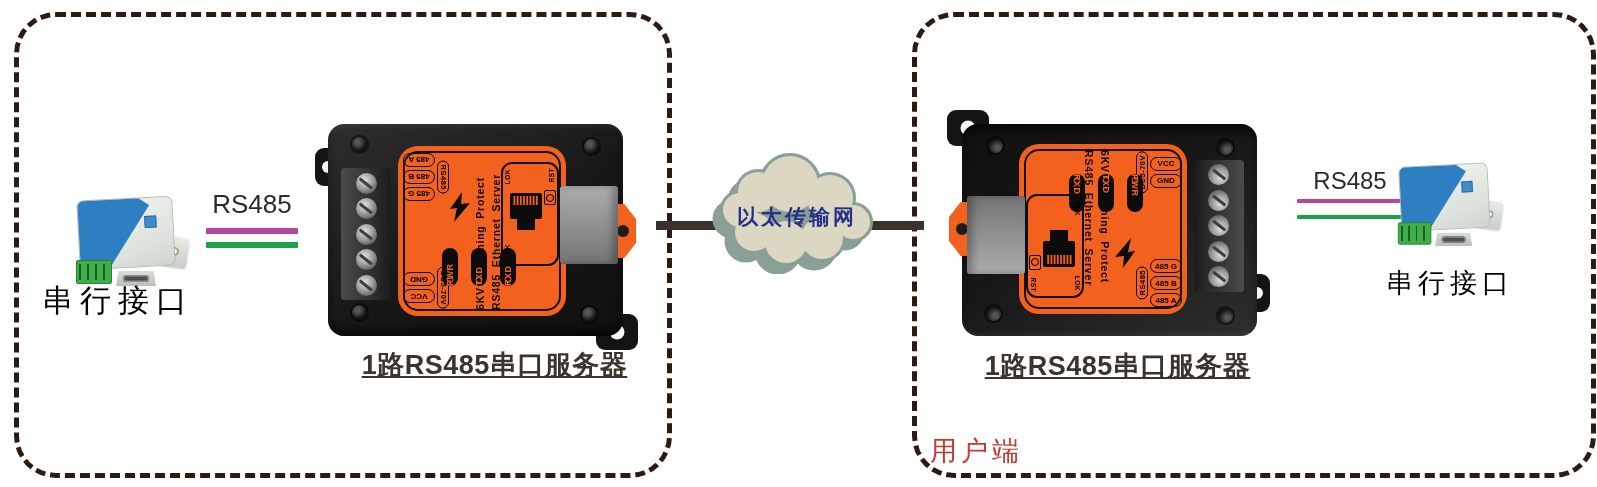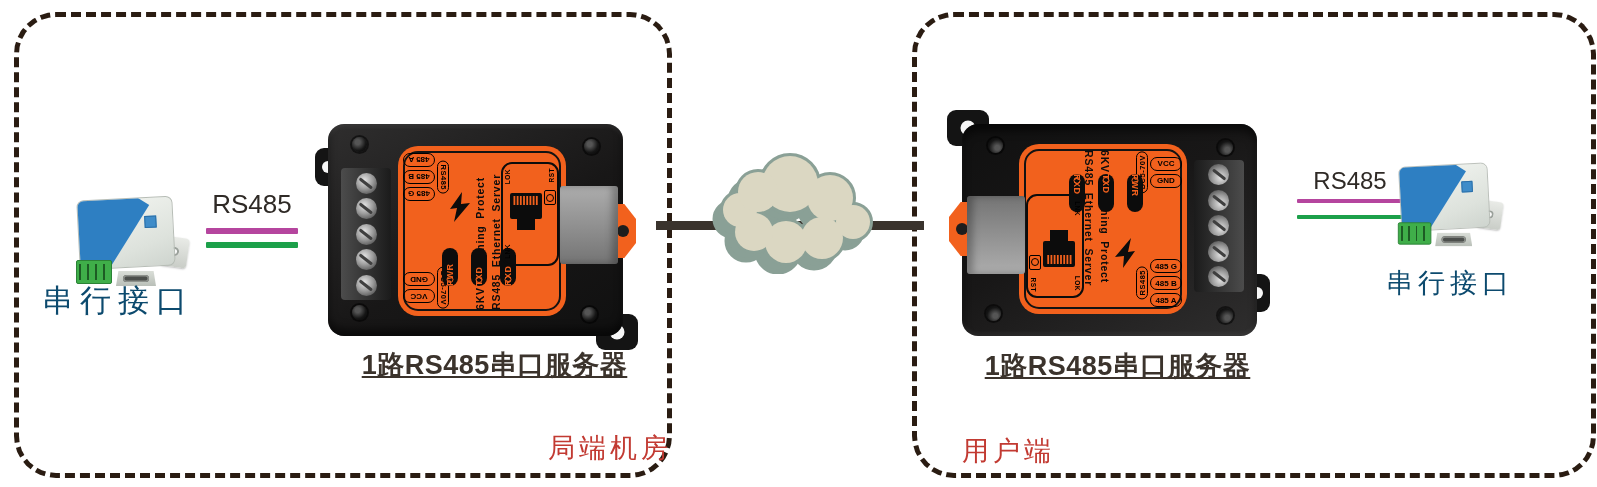--- a/index.html
+++ b/index.html
@@ -9,21 +9,21 @@
   
   .zone{position:absolute;border:5px dashed #2a1c12;border-radius:42px;background:transparent;}
   .zone-left{left:14px;top:12px;width:648px;height:456px;}
   .zone-right{left:912px;top:12px;width:674px;height:456px;}
   .zone-tag{position:absolute;font:400 27px "Liberation Serif",serif;color:#c23a32;
             letter-spacing:4px;white-space:nowrap;z-index:4;}
 
   
   .caption{position:absolute;font:bold 27px "Liberation Sans",sans-serif;color:#3b332c;
            text-align:center;letter-spacing:0.5px;z-index:4;text-decoration:underline;}
-  .serial-label{position:absolute;font:400 31px "Liberation Serif",serif;color:#0c4a6e;
+  .serial-label{position:absolute;font:400 31px "Liberation Serif",serif;color:#000000;
                 letter-spacing:7px;white-space:nowrap;z-index:4;}
   .rs485-lbl{position:absolute;font:500 26px "Liberation Sans",sans-serif;color:#2f2a26;
              text-align:center;z-index:4;}
   .wire{position:absolute;z-index:3;border-radius:1px;}
 
   
   .backbone{position:absolute;left:656px;top:221px;width:268px;height:9px;background:#3a332d;z-index:1;}
   .cloud-svg{position:absolute;left:710px;top:148px;z-index:2;}
   .cloud-label{position:absolute;left:712px;top:203px;width:170px;text-align:center;
                font:bold 21px "Liberation Sans",sans-serif;color:#26308b;letter-spacing:3px;z-index:3;}
@@ -120,41 +120,41 @@
   .s-db9::after{content:"";position:absolute;left:7px;top:4px;width:26px;height:7px;background:#4c4f4c;
                 border-radius:4px;box-shadow:inset 0 0 0 1.5px #8d918c;}
 </style>
 </head>
 <body>
 
 <div class="stage">
 
   <div class="zone zone-left"></div>
   <div class="zone zone-right"></div>
-  <div class="zone-tag" style="left:548px;top:430px;">局端机房</div>
-  <div class="zone-tag" style="left:930px;top:433px;margin-left:32px;">用户端</div>
+  <div class="zone-tag" style="left:930px;top:433px;">用户端</div>
 
   <div class="backbone"></div>
   <svg class="cloud-svg" width="172" height="126" viewBox="0 0 172 126">
     <defs>
       <g id="cl">
         <circle cx="80" cy="36" r="28"></circle>
           <circle cx="120" cy="50" r="23"></circle>
         <circle cx="143" cy="74" r="17"></circle>
           <circle cx="112" cy="90" r="21"></circle>
         <circle cx="76" cy="94" r="21"></circle>
           <circle cx="44" cy="84" r="19"></circle>
         <circle cx="30" cy="62" r="17"></circle>
           <circle cx="48" cy="44" r="20"></circle>
       </g>
     </defs>
     <use href="#cl" fill="#8aa096" stroke="#8aa096" stroke-width="5" transform="translate(-8,9)"></use>
     <use href="#cl" fill="#8aa096" stroke="#8aa096" stroke-width="6"></use>
     <use href="#cl" fill="#dbd7c2"></use>
   </svg>
+  <div class="cloud-label">以太传输网</div>
 
   <div class="serial" style="left:74px;top:193px;">
     <div class="s-flange"></div>
     <div class="s-body">
       <div class="s-stripe"></div>
       <div class="s-logo"></div>
     </div>
     <div class="s-term"></div>
     <div class="s-db9"></div>
   </div>

